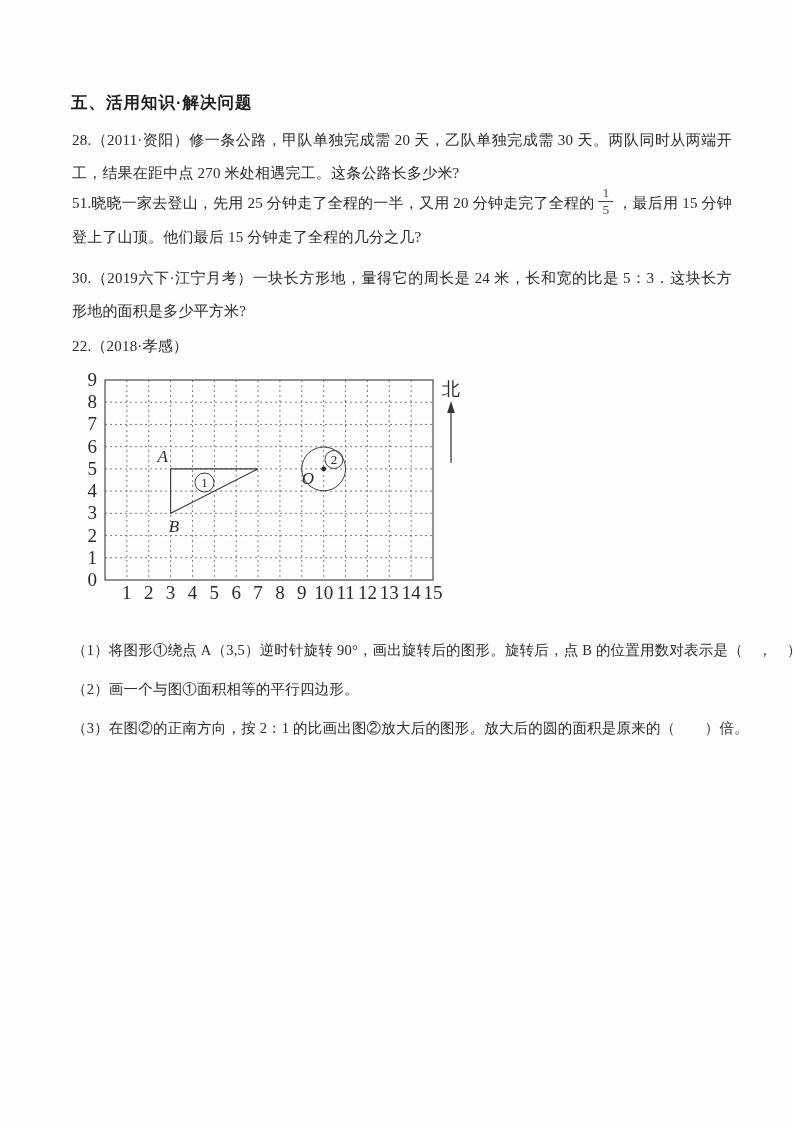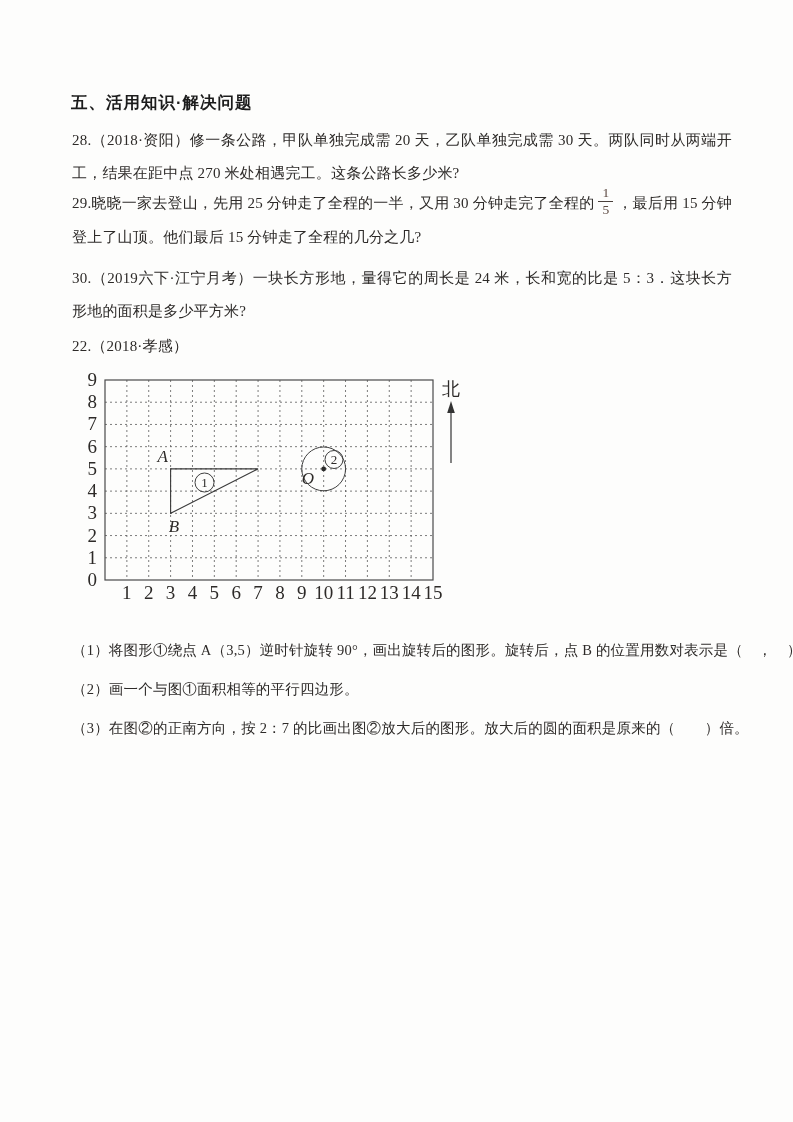--- a/index.html
+++ b/index.html
@@ -68,23 +68,23 @@
   .badge-num { font-size: 13px; }
   .north-txt { font-size: 18px; font-style: normal; }
 </style>
 </head>
 <body>
 
 <div class="page">
 
   <div class="heading">五、活用知识·解决问题</div>
 
-  <div class="para p28">28.（2018·资阳）修一条公路，甲队单独完成需 20 天，乙队单独完成需 30 天。两队同时从两端开工，结果在距中点 270 米处相遇完工。这条公路长多少米?</div>
+  <div class="para p28">28.（2011·资阳）修一条公路，甲队单独完成需 20 天，乙队单独完成需 30 天。两队同时从两端开工，结果在距中点 270 米处相遇完工。这条公路长多少米?</div>
 
-  <div class="para p29"><span>29.晓晓一家去登山，先用 25 分钟走了全程的一半，又用 30 分钟走完了全程的</span><span class="frac"><span class="num">1</span><span class="den">5</span></span><span>，最后用 15 分钟登上了山顶。他们最后 15 分钟走了全程的几分之几?</span></div>
+  <div class="para p29"><span>51.晓晓一家去登山，先用 25 分钟走了全程的一半，又用 20 分钟走完了全程的</span><span class="frac"><span class="num">1</span><span class="den">5</span></span><span>，最后用 15 分钟登上了山顶。他们最后 15 分钟走了全程的几分之几?</span></div>
 
   <div class="para p30">30.（2019六下·江宁月考）一块长方形地，量得它的周长是 24 米，长和宽的比是 5：3．这块长方形地的面积是多少平方米?</div>
 
   <div class="para p31">22.（2018·孝感）</div>
 
   <svg class="figure" width="400" height="255" viewBox="0 0 400 255">
 
     <g stroke="#5a5a5a" stroke-width="0.8" stroke-dasharray="2 3">
       <line x1="46.87" y1="15" x2="46.87" y2="215"></line>
       <line x1="68.73" y1="15" x2="68.73" y2="215"></line>
@@ -164,16 +164,16 @@
 
     <text class="north-txt" x="371" y="30" text-anchor="middle">北</text>
     <g stroke="#333333" stroke-width="1.2">
       <line x1="371" y1="46" x2="371" y2="98"></line>
       <polygon points="371,36 367.2,48 374.8,48" fill="#333333" stroke="none"></polygon>
     </g>
   </svg>
 
   <div class="single-line q1">（1）将图形①绕点 A（3,5）逆时针旋转 90°，画出旋转后的图形。旋转后，点 B 的位置用数对表示是（　，　）.</div>
   <div class="single-line q2">（2）画一个与图①面积相等的平行四边形。</div>
-  <div class="single-line q3">（3）在图②的正南方向，按 2：7 的比画出图②放大后的图形。放大后的圆的面积是原来的（　　）倍。</div>
+  <div class="single-line q3">（3）在图②的正南方向，按 2：1 的比画出图②放大后的图形。放大后的圆的面积是原来的（　　）倍。</div>
 
 
 </div>
 
 </body></html>

